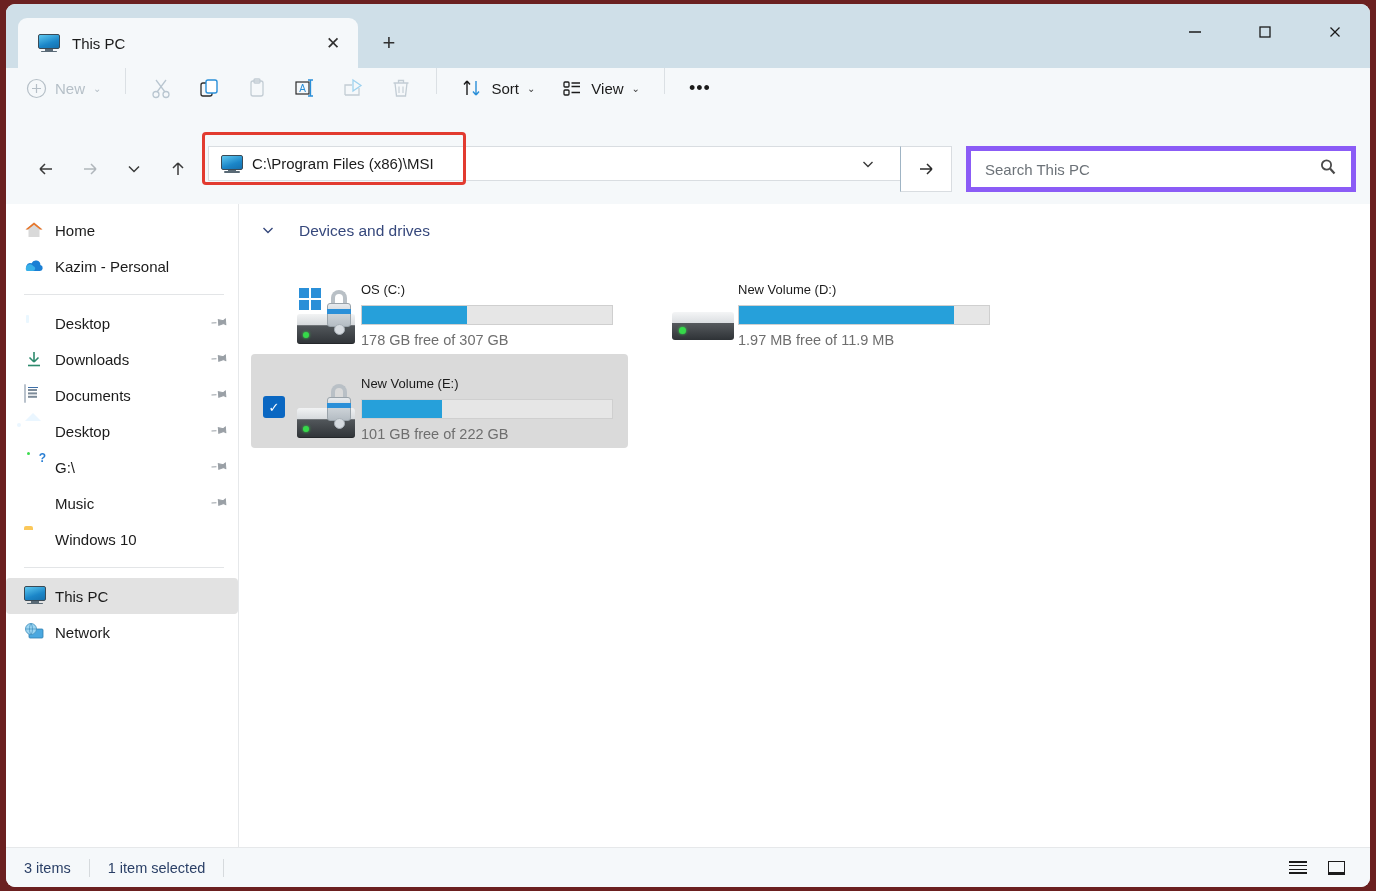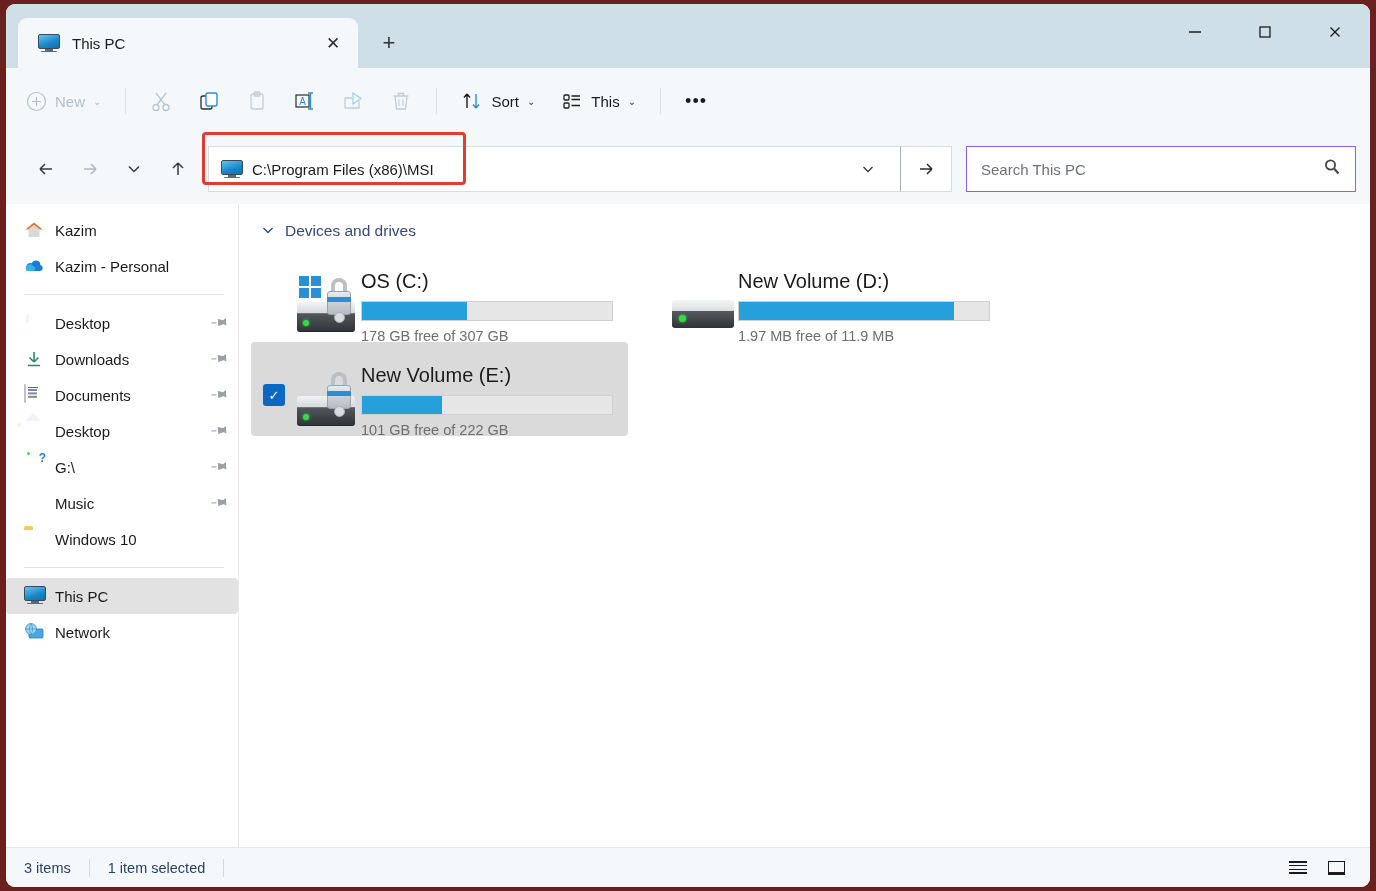--- a/index.html
+++ b/index.html
@@ -101,22 +101,21 @@
   .mon .base {
     position: absolute; left: 3px; top: 16.5px;
     width: 16px; height: 1.8px; background: #5a6a76; border-radius: 1px;
   }
 
   
   .toolbar {
     height: 66px;
     background: #f5f8fa;
     display: flex;
-    align-items: center;
-    padding: 12px 14px;
+    padding: 0 14px;
     gap: 2px;
     flex: none;
   }
   .tb-btn {
     height: 40px;
     display: flex; align-items: center; justify-content: center;
     gap: 8px;
     padding: 0 12px;
     border-radius: 5px;
     color: #1b1b1b;
@@ -145,21 +144,21 @@
     display: flex; align-items: center; justify-content: center;
     color: #3a3a3a;
     font-size: 19px;
     border-radius: 5px;
   }
   .navbtn.dim { color: #b0b6bb; }
 
   .addrwrap { position: relative; margin-left: 8px; flex: 1; display: flex; }
   .addrbox {
     flex: 1;
-    height: 46px;
+    height: 35px;
     background: #ffffff;
     border: 1px solid #d9dde1;
     border-right: none;
     display: flex;
     align-items: center;
     padding: 0 12px;
     gap: 9px;
   }
   .addrtext {
     font-size: 15px; color: #1b1b1b; white-space: nowrap;
@@ -181,21 +180,21 @@
     left: -6px; top: -14px;
     width: 264px; height: 53px;
     border: 3.5px solid #e23b30;
     border-radius: 4px;
     pointer-events: none;
   }
   .searchbox {
     width: 390px; height: 46px;
     margin-left: 14px;
     background: #fff;
-    border: 1px solid #8b5cf6;
+    border: 5px solid #8b5cf6;
     display: flex; align-items: center;
     padding: 0 14px;
     justify-content: space-between;
   }
   .searchbox .ph { font-size: 15px; color: #6c7278; }
   .searchbox .sicon { color: #4a4a4a; font-size: 16px; }
 
   
   .body { flex: 1; display: flex; background: #fff; min-height: 0; }
 
@@ -295,22 +294,22 @@
     background:#fbc85a; border-radius:1px 3px 3px 3px; position:relative;
   }
   .ic-folder::before{
     content:''; position:absolute; left:0; top:-3px; width:9px;height:4px;
     background:#fbc85a; border-radius:2px 2px 0 0;
   }
 
   
   .content { flex: 1; padding: 18px 0 0 0; overflow: hidden; position: relative; }
   .group-head {
-    display: flex; align-items: center; gap: 10px;
-    padding-left: 22px; margin-bottom: 8px;
+    display: flex; align-items: center; gap: 24px;
+    padding-left: 22px; margin-bottom: 20px;
   }
   .group-head .gchev { font-size: 11px; color: #3b4a7a; }
   .group-head .gtitle { font-size: 15.5px; color: #36487c; }
 
   .tiles { display: flex; flex-wrap: wrap; padding-left: 12px; }
   .tile {
     width: 377px;
     height: 94px;
     display: flex;
     align-items: flex-start;
@@ -325,21 +324,21 @@
     border-radius: 3px;
     background: #0a67c2;
     color: #fff;
     font-size: 13px;
     display: flex; align-items: center; justify-content: center;
     flex: none;
   }
   .tile-check.hidden { visibility: hidden; }
   .tile-icon { width: 70px; height: 60px; margin-top: 20px; position: relative; flex: none; }
   .tile-info { padding-top: 14px; flex: 1; min-width: 0; }
-  .tile-name { font-size: 20px; color: #1b1b1b; margin-bottom: 8px; white-space: nowrap; }
+  .tile-name { font-size: 13px; color: #1b1b1b; margin-bottom: 8px; white-space: nowrap; }
   .bar {
     height: 20px;
     background: #e6e6e6;
     border: 1px solid #cfcfcf;
     position: relative;
     width: 252px;
   }
   .bar .fill { height: 100%; background: #26a0da; }
   .bar .fill.warn { background: #26a0da; }
   .tile-sub { font-size: 14.5px; color: #6e6e6e; margin-top: 7px; }
@@ -539,21 +538,21 @@
       </div>
 
       <div class="tb-btn">
         <svg width="22" height="22" viewBox="0 0 22 22">
           <rect x="3" y="5" width="5" height="5" rx="1" fill="none" stroke="#1b1b1b" stroke-width="1.3"></rect>
           <rect x="3" y="13" width="5" height="5" rx="1" fill="none" stroke="#1b1b1b" stroke-width="1.3"></rect>
           <line x1="10.5" y1="6" x2="19" y2="6" stroke="#1b1b1b" stroke-width="1.3"></line>
           <line x1="10.5" y1="9.5" x2="19" y2="9.5" stroke="#1b1b1b" stroke-width="1.3"></line>
           <line x1="10.5" y1="15.5" x2="19" y2="15.5" stroke="#1b1b1b" stroke-width="1.3"></line>
         </svg>
-        <span>This</span>
+        <span>View</span>
         <span class="chev">⌄</span>
       </div>
 
       <div class="tb-sep"></div>
 
       <div class="tb-btn icononly">
         <span style="font-size:18px;letter-spacing:1px;color:#1b1b1b;">•••</span>
       </div>
     </div>
 
@@ -617,21 +616,21 @@
 
       <div class="sidebar">
 
         <div class="navitem">
           <span class="navicon">
             <svg width="20" height="20" viewBox="0 0 20 20">
               <path d="M10 2.5 L18.5 9.5 H15.5 V17 H4.5 V9.5 H1.5 Z" fill="#d9d9d9"></path>
               <path d="M10 2.5 L18.5 9.5 H16 L10 4.7 L4 9.5 H1.5 Z" fill="#e8762a"></path>
             </svg>
           </span>
-          <span class="lbl">Kazim</span>
+          <span class="lbl">Home</span>
         </div>
 
         <div class="navitem">
           <span class="navicon">
             <svg width="20" height="20" viewBox="0 0 20 20">
               <path d="M5 15 H16 a3 3 0 0 0 .4-5.9 A4.6 4.6 0 0 0 7.6 7.2 A3.9 3.9 0 0 0 5 15 Z" fill="#1a7fd4"></path>
               <path d="M2.6 15 H9 a2.6 2.6 0 0 0 .2-5.1 A3.4 3.4 0 0 0 2.6 15 Z" fill="#38b0e8"></path>
             </svg>
           </span>
           <span class="lbl">Kazim - Personal</span>

